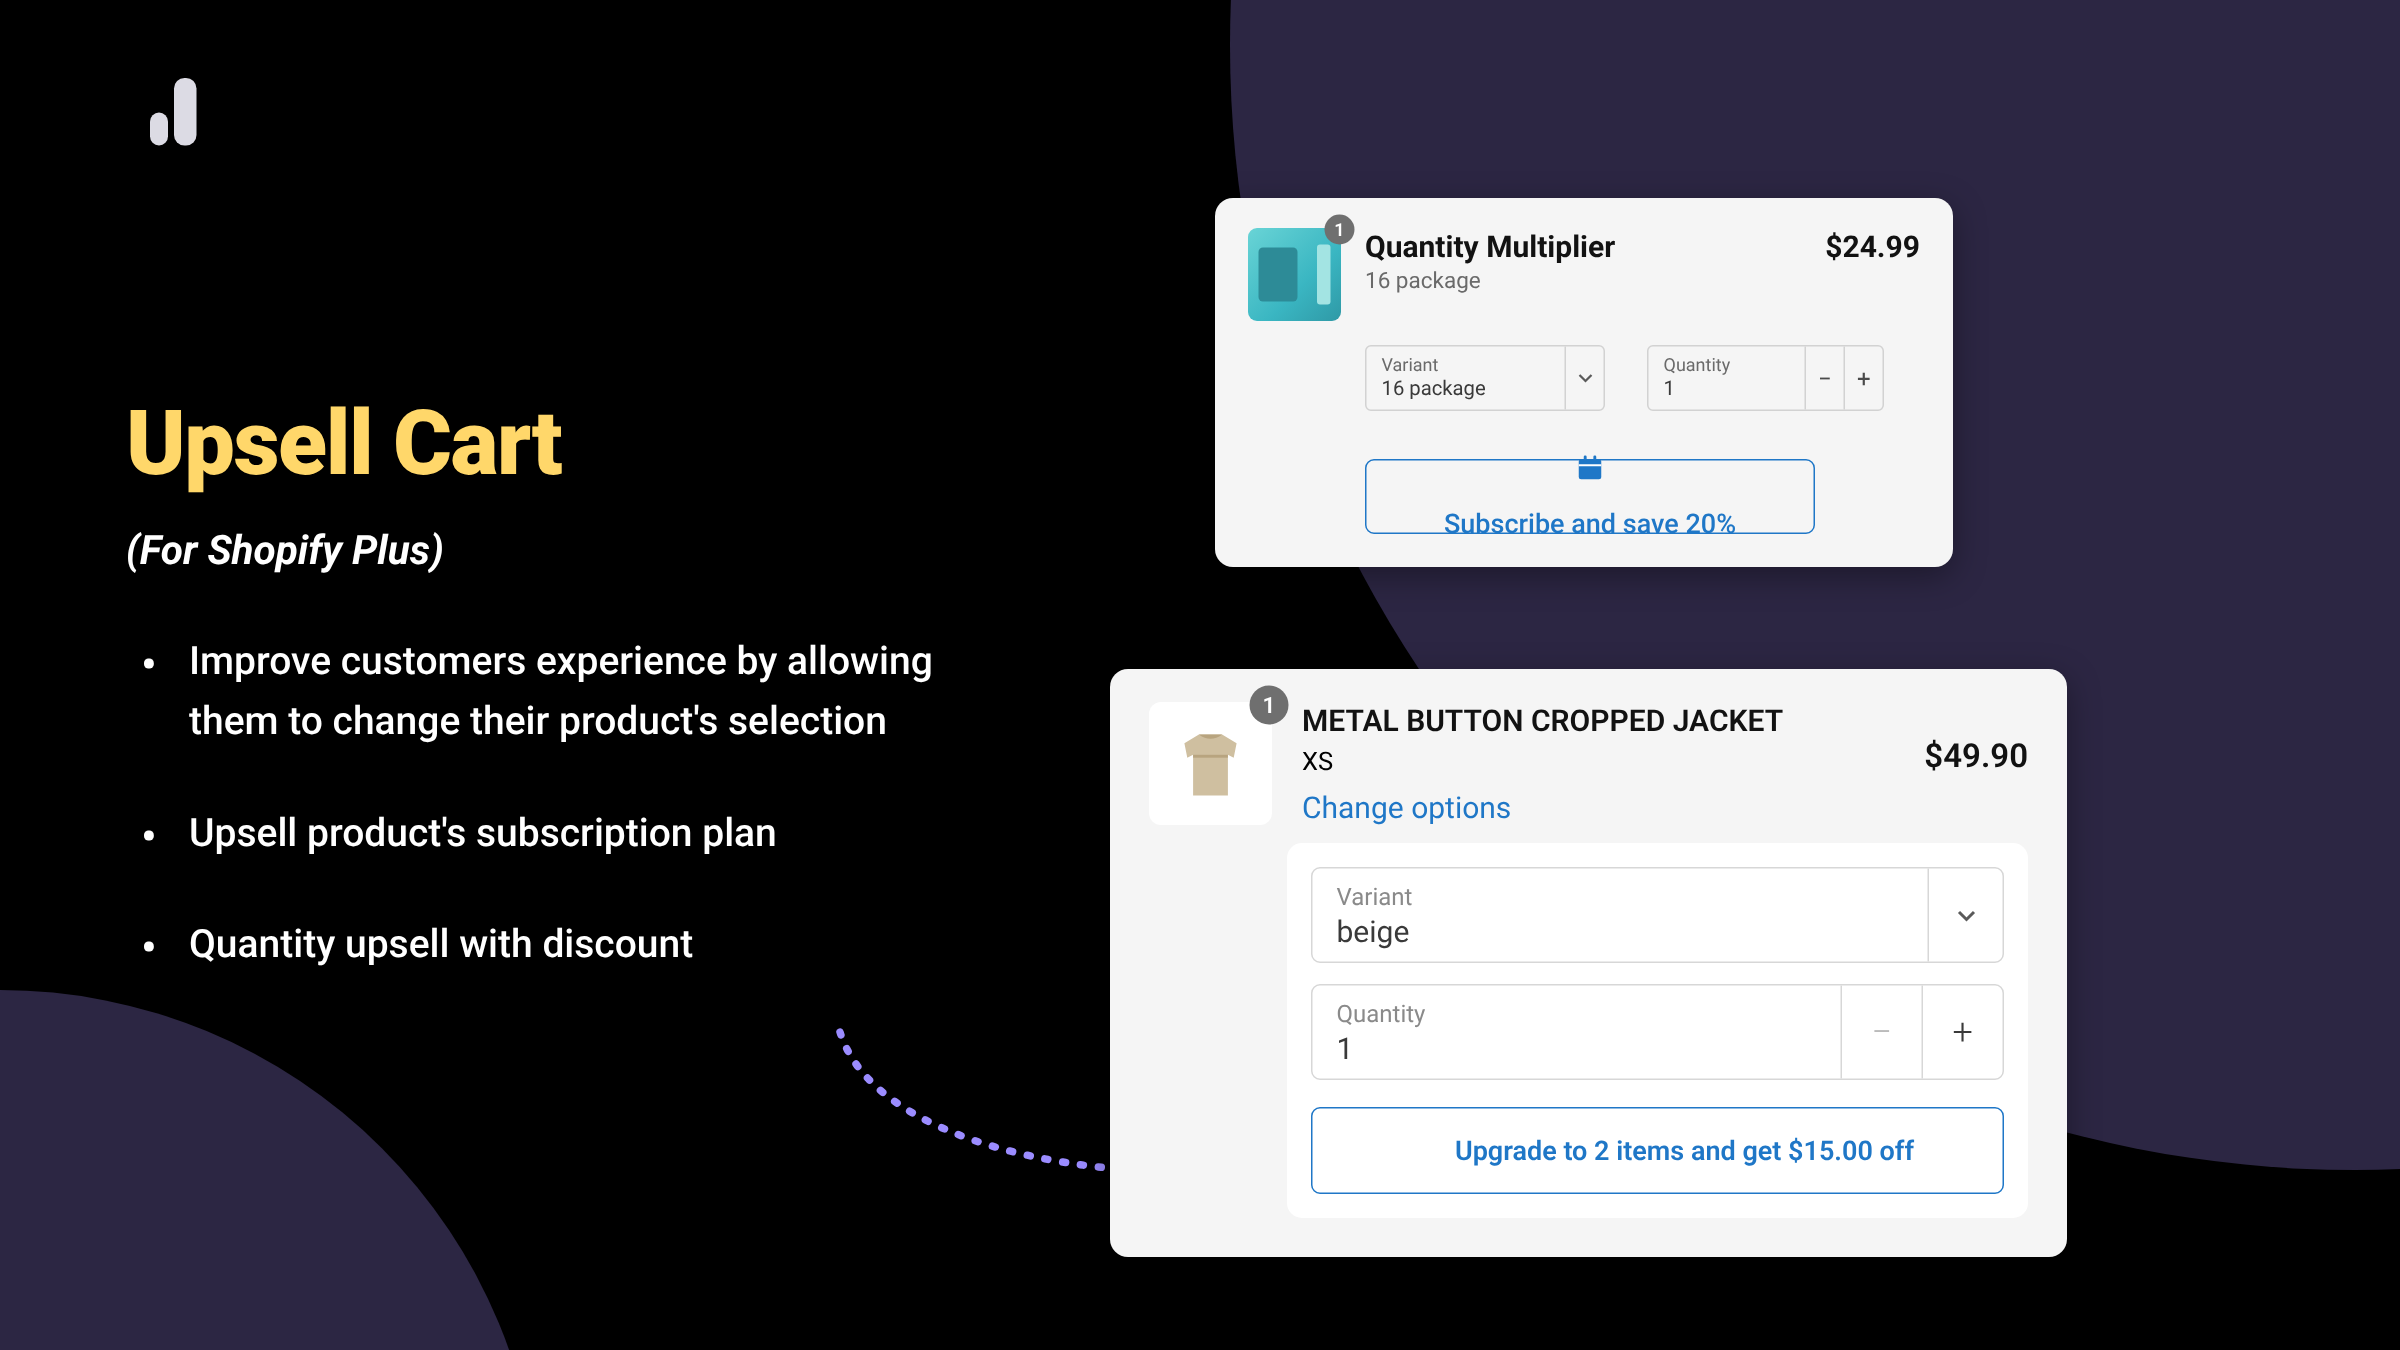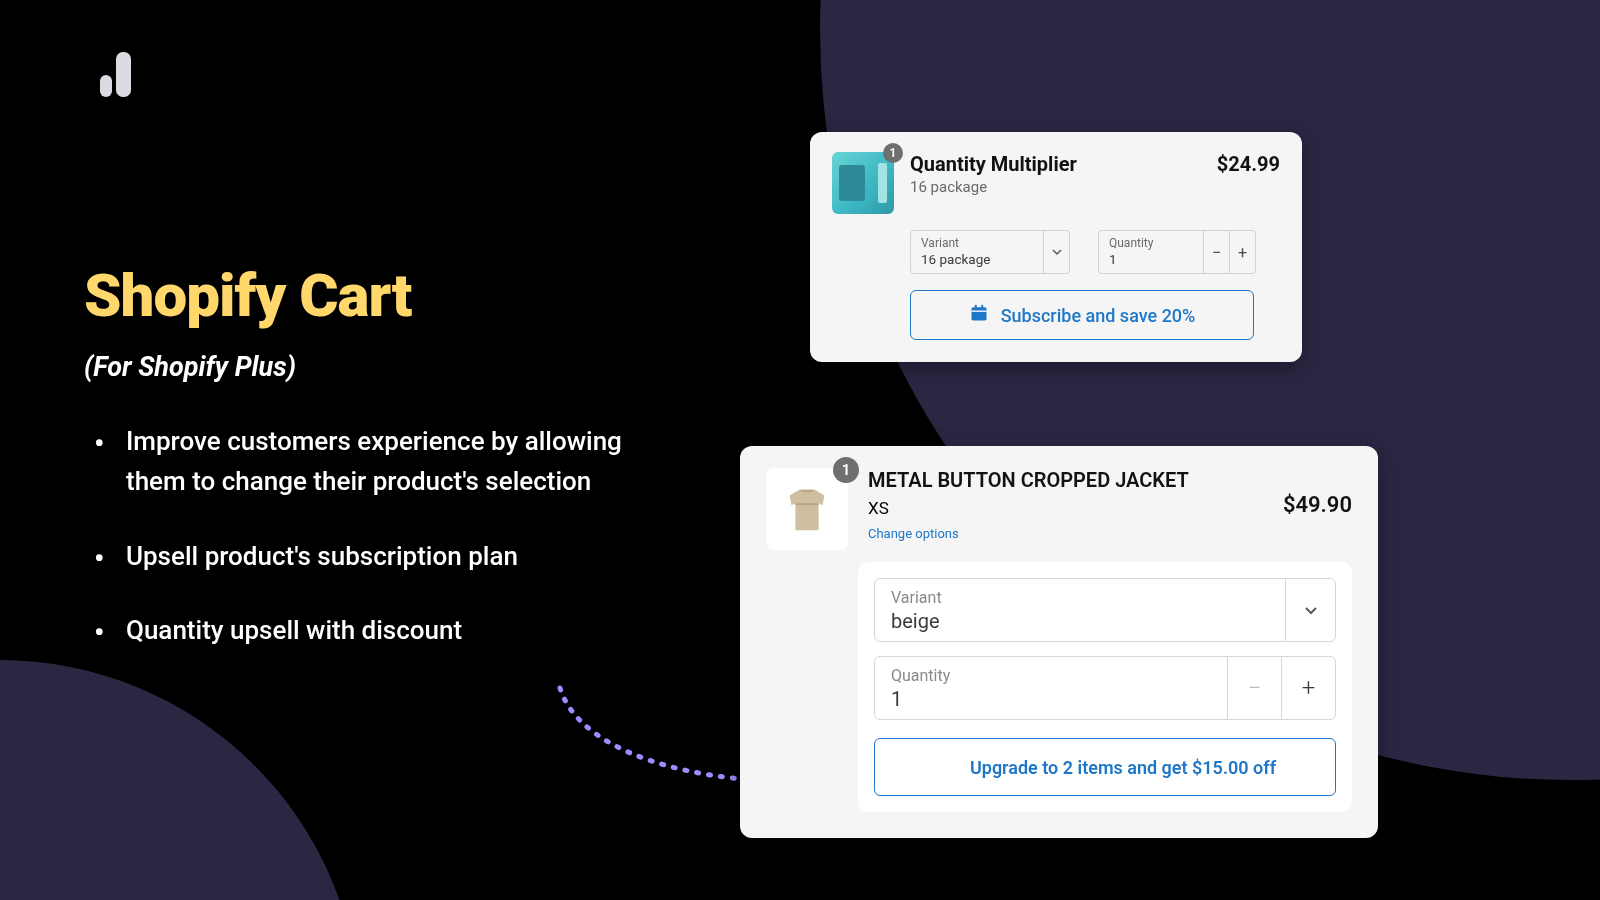--- a/index.html
+++ b/index.html
@@ -143,29 +143,30 @@
   .qty-a .lbl { font-size:12px; color:#6a6a6a; line-height:1.1; }
   .qty-a .val { font-size:13.5px; color:#3a3a3a; line-height:1.2; }
   .qty-a .minus, .qty-a .plus {
     position:absolute; top:0; bottom:0;
     width:26px; display:flex; align-items:center; justify-content:center;
     color:#4a4a4a; font-size:16px; font-weight:400;
   }
   .qty-a .minus { right:26px; border-left:1px solid #d2d2d2; }
   .qty-a .plus  { right:0; border-left:1px solid #d2d2d2; }
   .subscribe-btn {
-    margin-top:16px;
+    margin-top:32px;
     margin-left:78px;
-    width:344px; height:50px;
+    width:300px; height:50px;
     border:1.5px solid #1f77c7;
     border-radius:6px;
     background:#f5f5f5;
     display:flex; align-items:center; justify-content:center; gap:12px;
     color:#1f77c7; font-size:18px; font-weight:500;
     cursor:pointer;
+    flex-direction:column;
   }
   .subscribe-btn svg { width:20px; height:20px; }
   
   .card-b {
     top:446px; left:740px;
     width:638px;
     padding:22px 26px 26px 26px;
   }
   .thumb-wrap-b { position:relative; width:82px; height:82px; }
   .thumb-b {
@@ -178,21 +179,21 @@
     position:absolute; top:-11px; right:-11px;
     width:26px; height:26px; border-radius:50%;
     background:#6f6f6f; color:#fff;
     font-size:15px; font-weight:600;
     display:flex; align-items:center; justify-content:center;
   }
   .card-b .row1 { display:flex; justify-content:space-between; }
   .card-b .name-block-b { flex:1; margin-left:20px; }
   .name-b { font-size:20px; font-weight:600; color:#121212; }
   .sub-b  { font-size:17px; color:#000000; margin-top:6px; }
-  .change-link { font-size:13px; color:#1f77c7; margin-top:8px; cursor:pointer; }
+  .change-link { font-size:20px; color:#1f77c7; margin-top:8px; cursor:pointer; }
   .price-b { font-size:22px; font-weight:600; color:#121212; white-space:nowrap; margin-left:10px; margin-top:24px; }
   .panel-b {
     margin-left:92px; margin-top:12px;
     background:#ffffff;
     border-radius:10px;
     padding:16px;
     width:494px;
   }
   .variant-b, .qty-b, .upgrade-btn {
     width:100%;
@@ -254,21 +255,21 @@
 
 <div class="arc-top-right"></div>
 <div class="arc-bottom-left"></div>
 
 <div class="logo">
   <div class="bar1"></div>
   <div class="bar2"></div>
 </div>
 
 <div class="left-col">
-  <div class="title">Shopify Cart</div>
+  <div class="title">Upsell Cart</div>
   <div class="subtitle">(For Shopify Plus)</div>
   <ul class="feature-list">
     <li>Improve customers experience by allowing them to change their product's selection</li>
     <li>Upsell product's subscription plan</li>
     <li>Quantity upsell with discount</li>
   </ul>
 </div>
 
 <div class="card card-a">
   <div class="row1">

